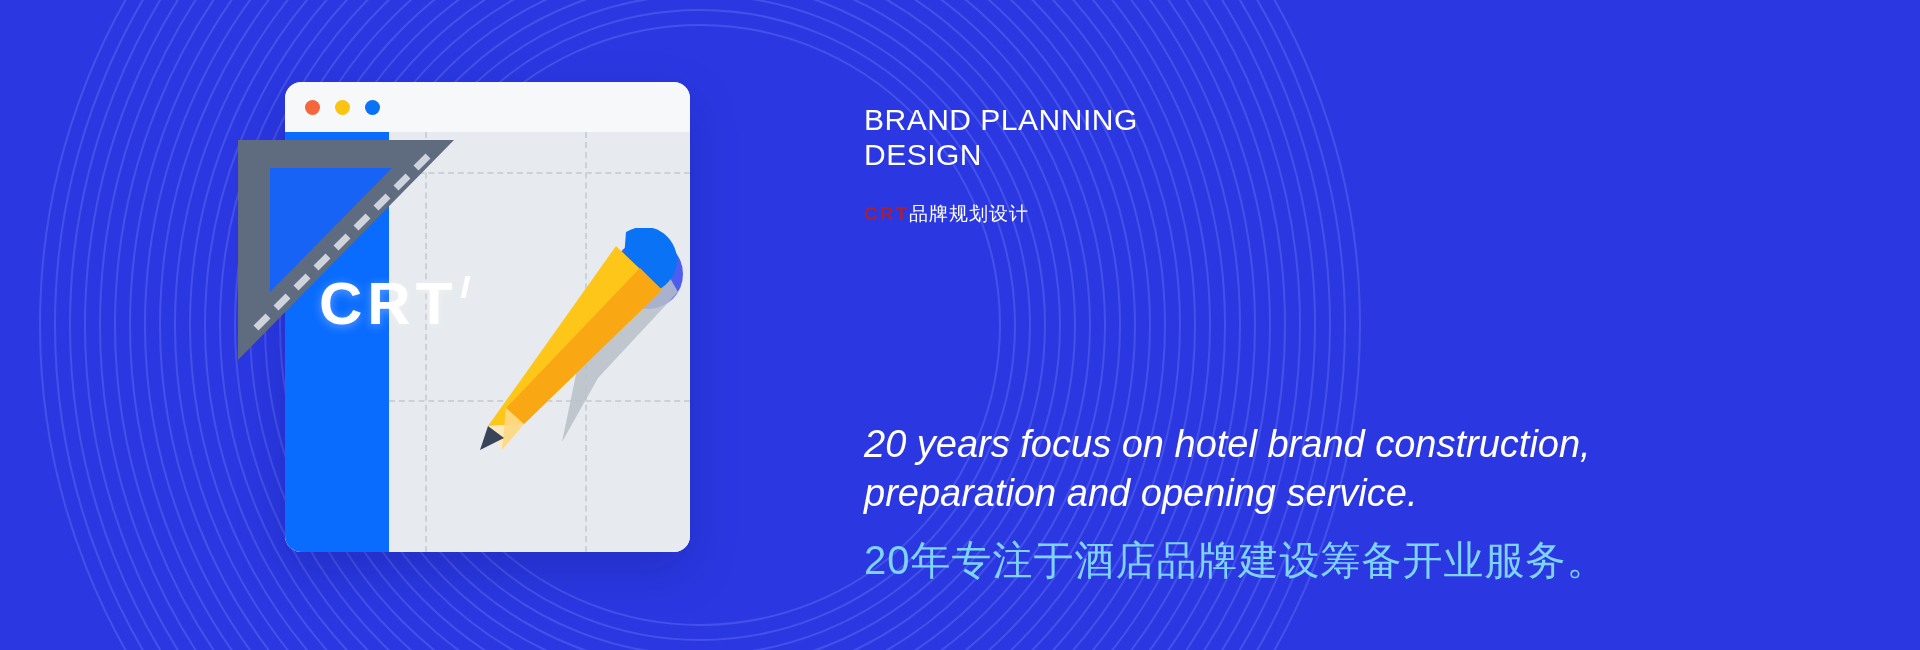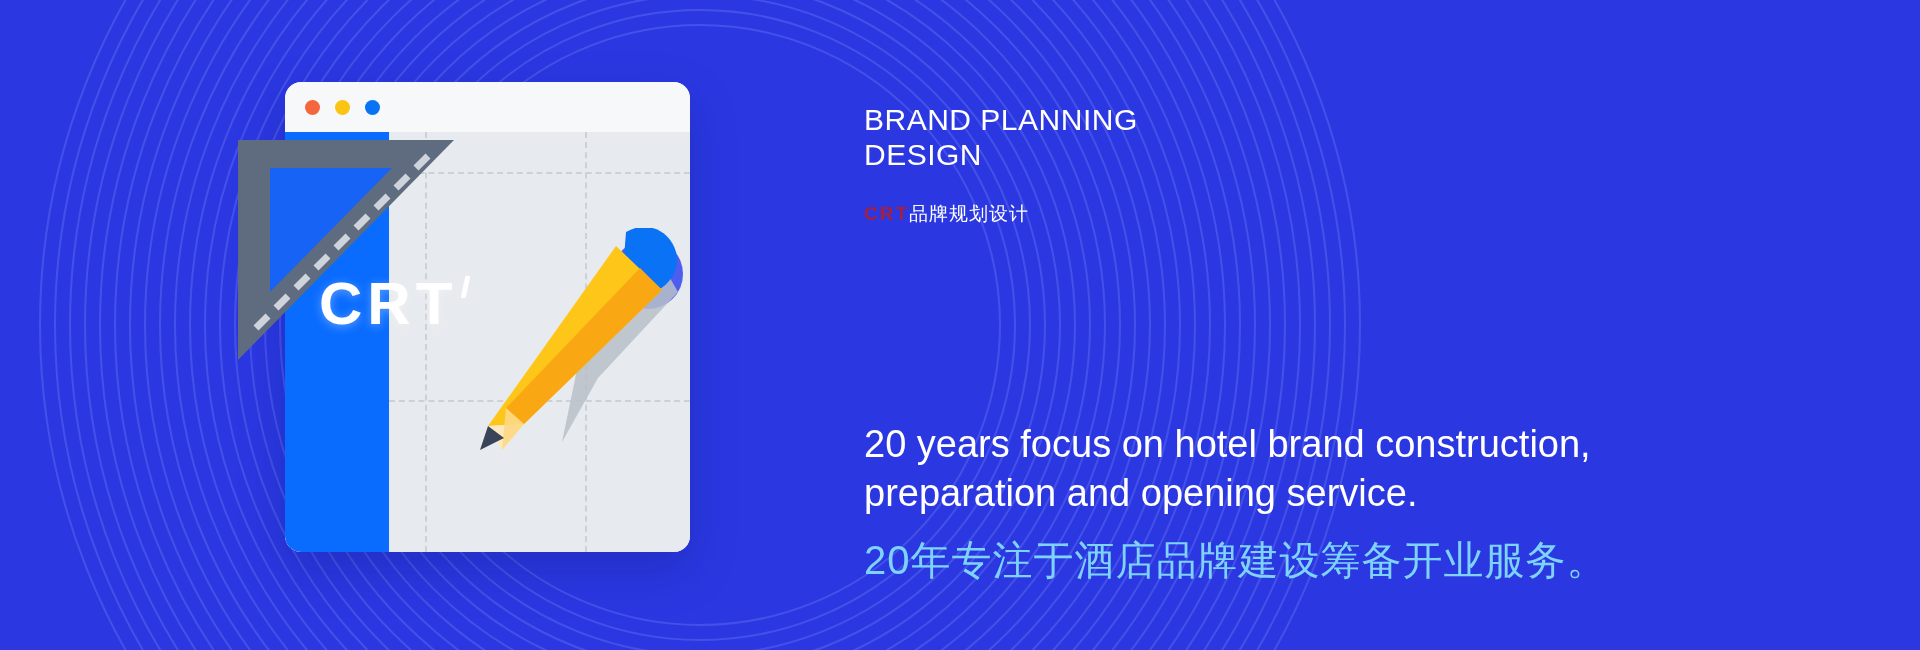--- a/index.html
+++ b/index.html
@@ -166,20 +166,21 @@
   .tagline-en{
     position:absolute;
     left:0; top:404px;
     color:#ffffff;
     font-size:38px;
     line-height:1.28;
     font-weight:300;
     letter-spacing:0px;
     white-space:pre-line;
     font-stretch:condensed;
+    font-style:italic;
   }
 
   .tagline-cn{
     position:absolute;
     left:0; top:520px;
     color:#7dd3fc;
     font-size:40px;
     line-height:1.2;
     font-weight:400;
     letter-spacing:1px;

